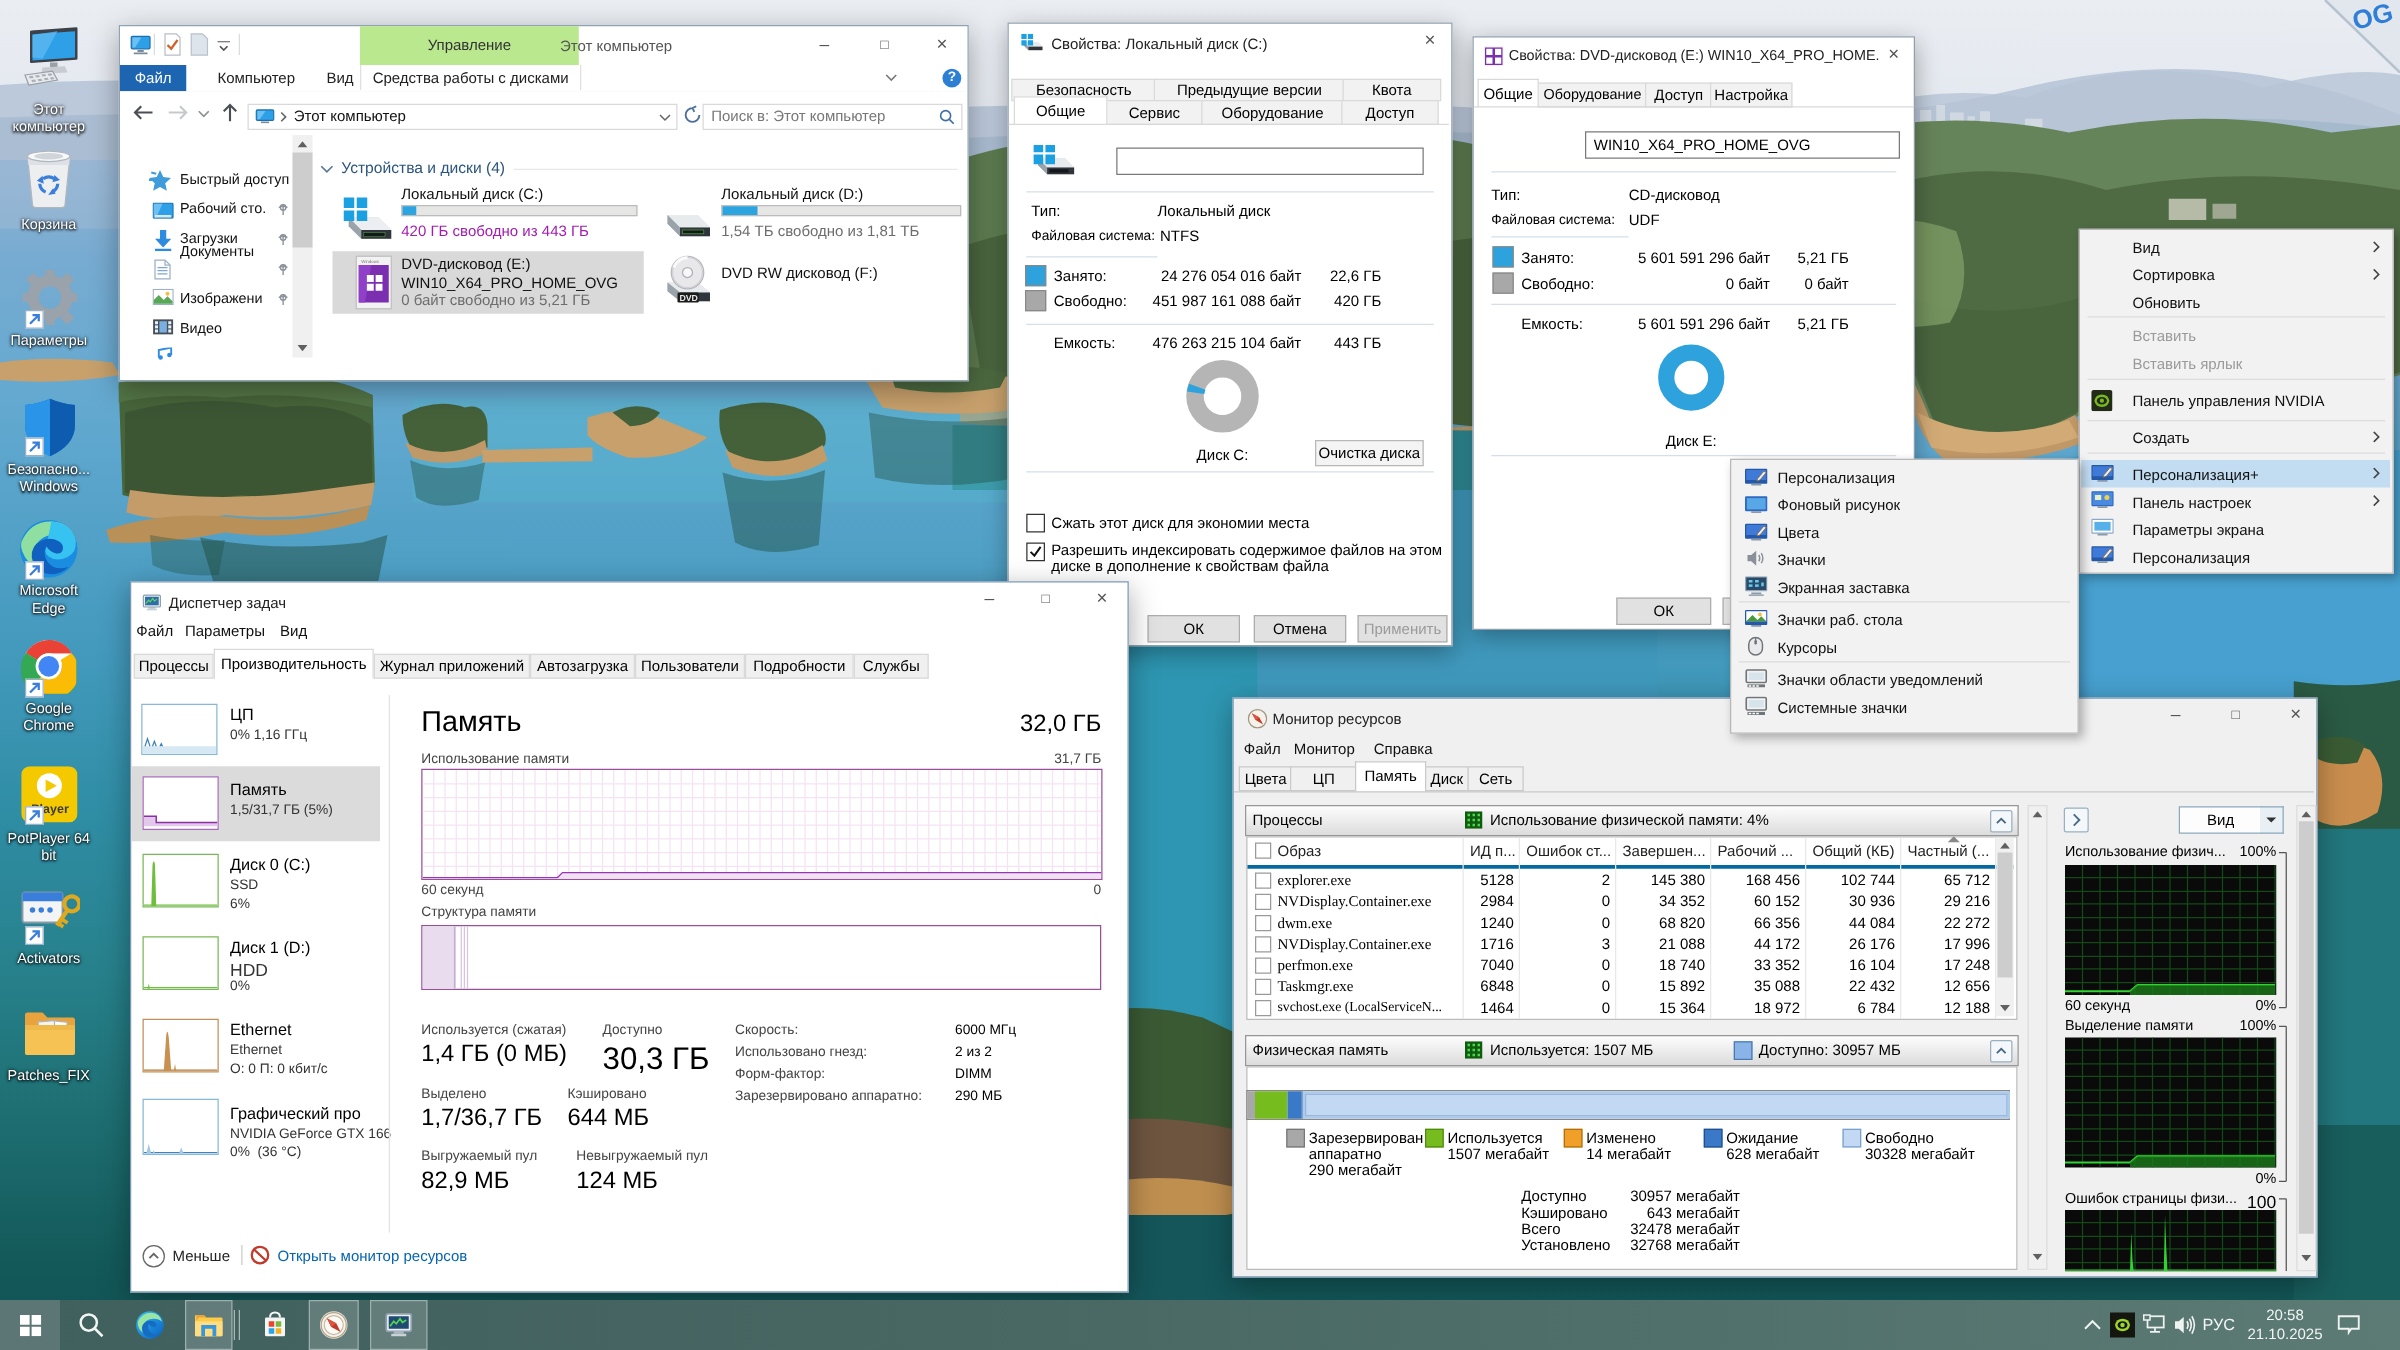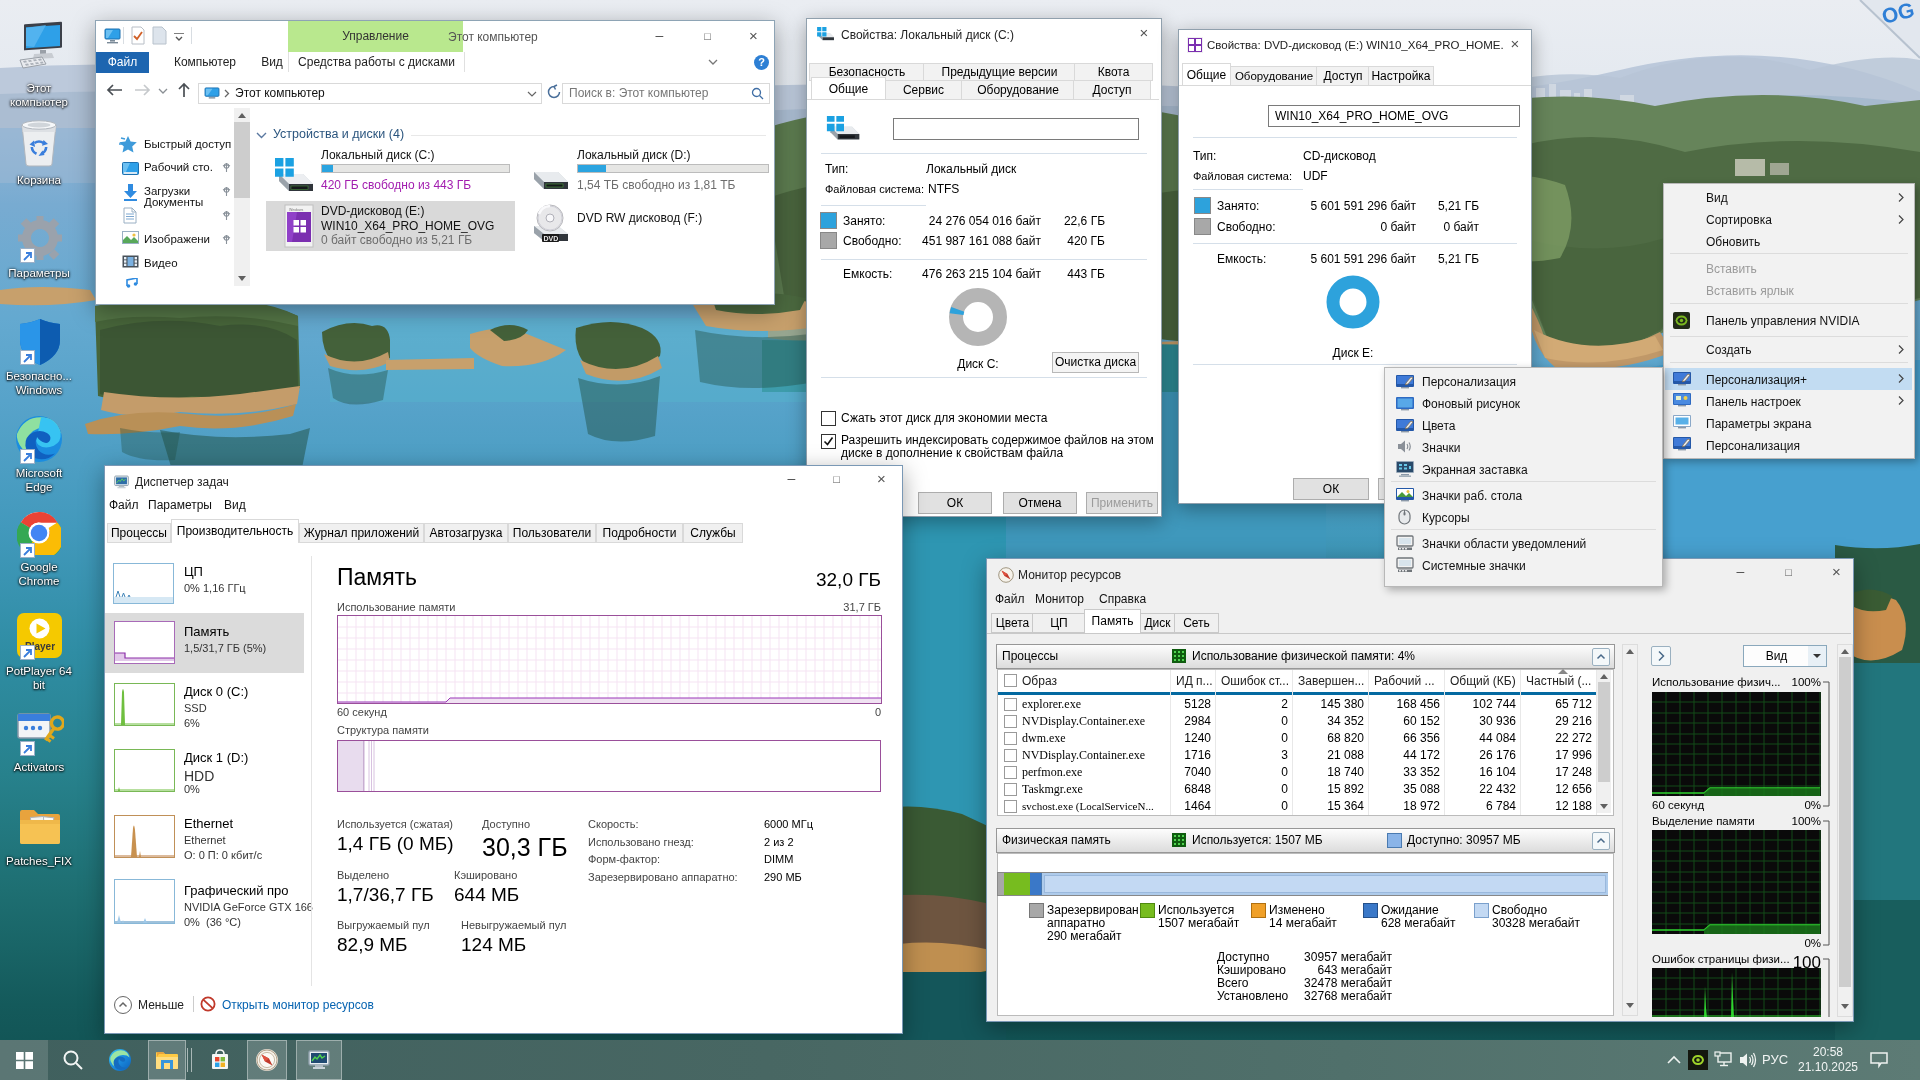--- a/index.html
+++ b/index.html
@@ -953,21 +953,21 @@
    <g stroke="#134a18" stroke-width="1">
           <path d="M14,0 V104 M28,0 V104 M42,0 V104 M56,0 V104 M70,0 V104 M84,0 V104 M98,0 V104 M112,0 V104 M126,0 V104 M140,0 V104 M154,0 V104 M168,0 V104"></path>
           <path d="M0,10 H169 M0,21 H169 M0,31 H169 M0,42 H169 M0,52 H169 M0,62 H169 M0,73 H169 M0,83 H169 M0,94 H169"></path>
         </g>
    <path d="M0,100 L52,100 L58,95 L168,95" stroke="#2fd42f" stroke-width="1.6" fill="none"></path>
    <path d="M52,104 L52,100 L58,95 L168,95 L168,104 Z" fill="#1a7a1a" opacity=".8"></path>
   </svg>
  </div>
  <div class="ab r" style="left:784px;top:378px;width:50px;font-size:11.5px">0%</div>
  <div class="ab" style="left:665px;top:394px;font-size:11.5px;color:#000">Ошибок страницы физи...</div>
-    <div class="ab r" style="left:790px;top:394px;width:44px;font-size:17px">100</div>
+    <div class="ab r" style="left:790px;top:394px;width:44px;font-size:14px">100</div>
  <div class="ab" style="left:665px;top:409px;width:169px;height:49px;background:#0a0a0a">
   <svg width="169" height="49">
    <g stroke="#134a18" stroke-width="1">
           <path d="M14,0 V49 M28,0 V49 M42,0 V49 M56,0 V49 M70,0 V49 M84,0 V49 M98,0 V49 M112,0 V49 M126,0 V49 M140,0 V49 M154,0 V49 M168,0 V49"></path>
           <path d="M0,10 H169 M0,21 H169 M0,31 H169 M0,42 H169"></path>
         </g>
    <path d="M52,49 L53,18 L54,40 L55,49" fill="#2fd42f"></path>
         <path d="M79,49 L80,4 L81,30 L82,49" fill="#2fd42f"></path>
    <path d="M0,48 H169" stroke="#2fd42f" stroke-width="1"></path>
   </svg>

